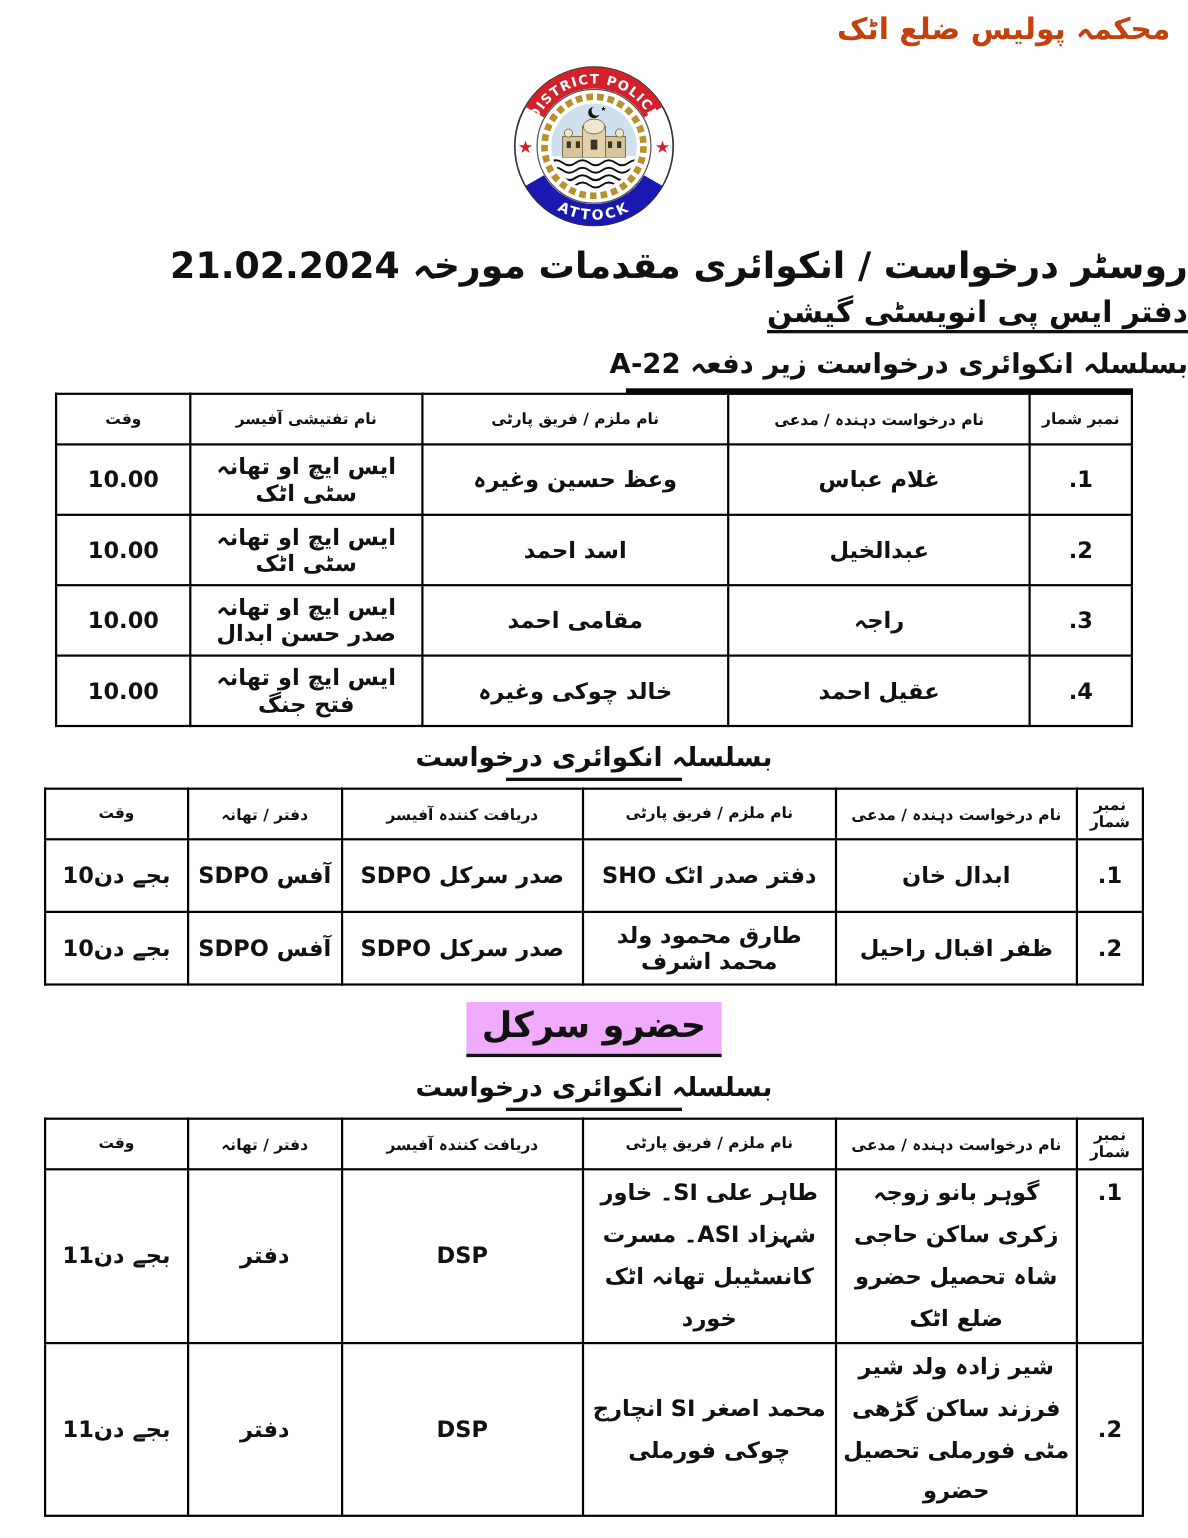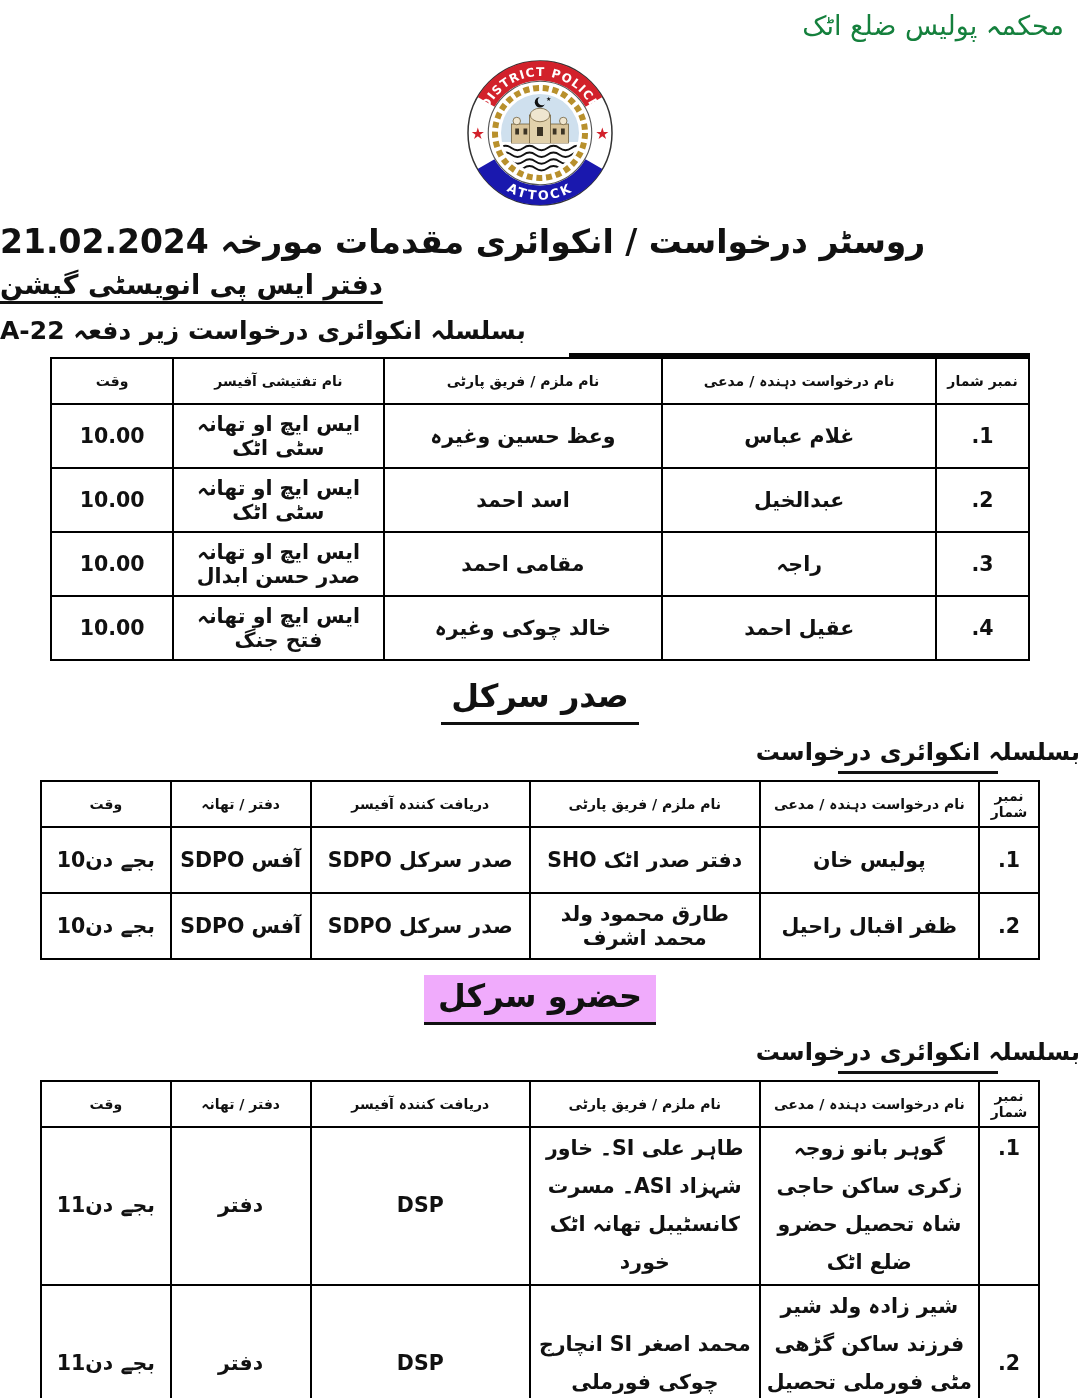--- a/index.html
+++ b/index.html
@@ -7,36 +7,36 @@
     position:relative;
     width:1080px;height:1398px;
     margin:0 auto;
     background:#ffffff;
     font-family:"DejaVu Sans",sans-serif;
     color:#111;
     overflow:hidden;
   }
   .corner-note{
     position:absolute;top:10px;right:16px;
-    font-size:27px;font-weight:normal;direction:rtl;
-    color:#15803d;
+    font-size:27px;font-weight:bold;direction:rtl;
+    color:#c2410c;
   }
   .logo-wrap{ margin:58px auto 0 auto;width:152px;height:150px; }
-  .title-block{ text-align:left;direction:rtl; }
+  .title-block{ text-align:right;direction:rtl; }
   .title-1{ margin-top:14px;font-size:33px;font-weight:bold; }
   .title-2{ margin-top:8px;font-size:27px;font-weight:bold;text-decoration:underline;text-decoration-thickness:2.5px;text-underline-offset:7px; }
   .title-3{ margin-top:16px;font-size:25px;font-weight:bold; }
 
   .section-heading{ text-align:center;direction:rtl; }
   .heading-text{
     display:inline-block;font-size:32px;font-weight:bold;
     border-bottom:3.5px solid #101010;padding:0 10px 7px 10px;
   }
   .heading-text.hl{ background:#f0abfc;padding:2px 14px 7px 14px; }
-  .subhead{ direction:rtl;margin-top:13px;position:relative; }
+  .subhead{ text-align:center;direction:rtl;margin-top:13px;position:relative; }
   .subhead .sub-text{ display:inline-block;font-size:24px;font-weight:bold;position:relative;padding-bottom:8px; }
   .subhead .sub-text::after{
     content:"";position:absolute;left:50%;transform:translateX(-50%);
     bottom:0;width:160px;height:3.5px;background:#131313;
   }
 
   .tbl-wrap{ position:relative;margin:0 auto; }
   .tbl-wrap.w1{ width:980px;margin-top:12px; }
   .tbl-wrap.w2{ width:1000px;margin-top:6px; }
   .tbl-wrap.w1::before{ 
@@ -167,23 +167,20 @@
         <td dir="ltr">.4</td>
         <td dir="auto">عقیل احمد</td>
         <td dir="auto">خالد چوکی وغیرہ</td>
         <td dir="auto">ایس ایچ او تھانہ فتح جنگ</td>
         <td dir="ltr">10.00</td>
       </tr>
     </tbody>
       </table>
   </div>
 
-  <div class="section-heading" style="margin-top:16px;">
-    <span class="heading-text">صدر سرکل</span>
-  </div>
   <div class="subhead">
     <span class="sub-text">بسلسلہ انکوائری درخواست</span>
   </div>
 
   <div class="tbl-wrap w2">
     <table class="t2">
       <colgroup>
         <col style="width:6%">
           <col style="width:22%">
           <col style="width:23%">
@@ -195,21 +192,21 @@
           <tr>
         <th>نمبر شمار</th>
         <th>نام درخواست دہندہ / مدعی</th>
         <th>نام ملزم / فریق پارٹی</th>
         <th>دریافت کنندہ آفیسر</th>
         <th>دفتر / تھانہ</th>
         <th>وقت</th>
       </tr>
       <tr>
         <td dir="ltr">.1</td>
-        <td dir="auto">پولیس خان</td>
+        <td dir="auto">ابدال خان</td>
         <td dir="auto">SHO دفتر صدر اٹک</td>
         <td dir="auto">SDPO صدر سرکل</td>
         <td dir="auto">SDPO آفس</td>
         <td dir="ltr">10بجے دن</td>
       </tr>
       <tr>
         <td dir="ltr">.2</td>
         <td dir="auto">ظفر اقبال راحیل</td>
         <td dir="auto">طارق محمود ولد محمد اشرف</td>
         <td dir="auto">SDPO صدر سرکل</td>

